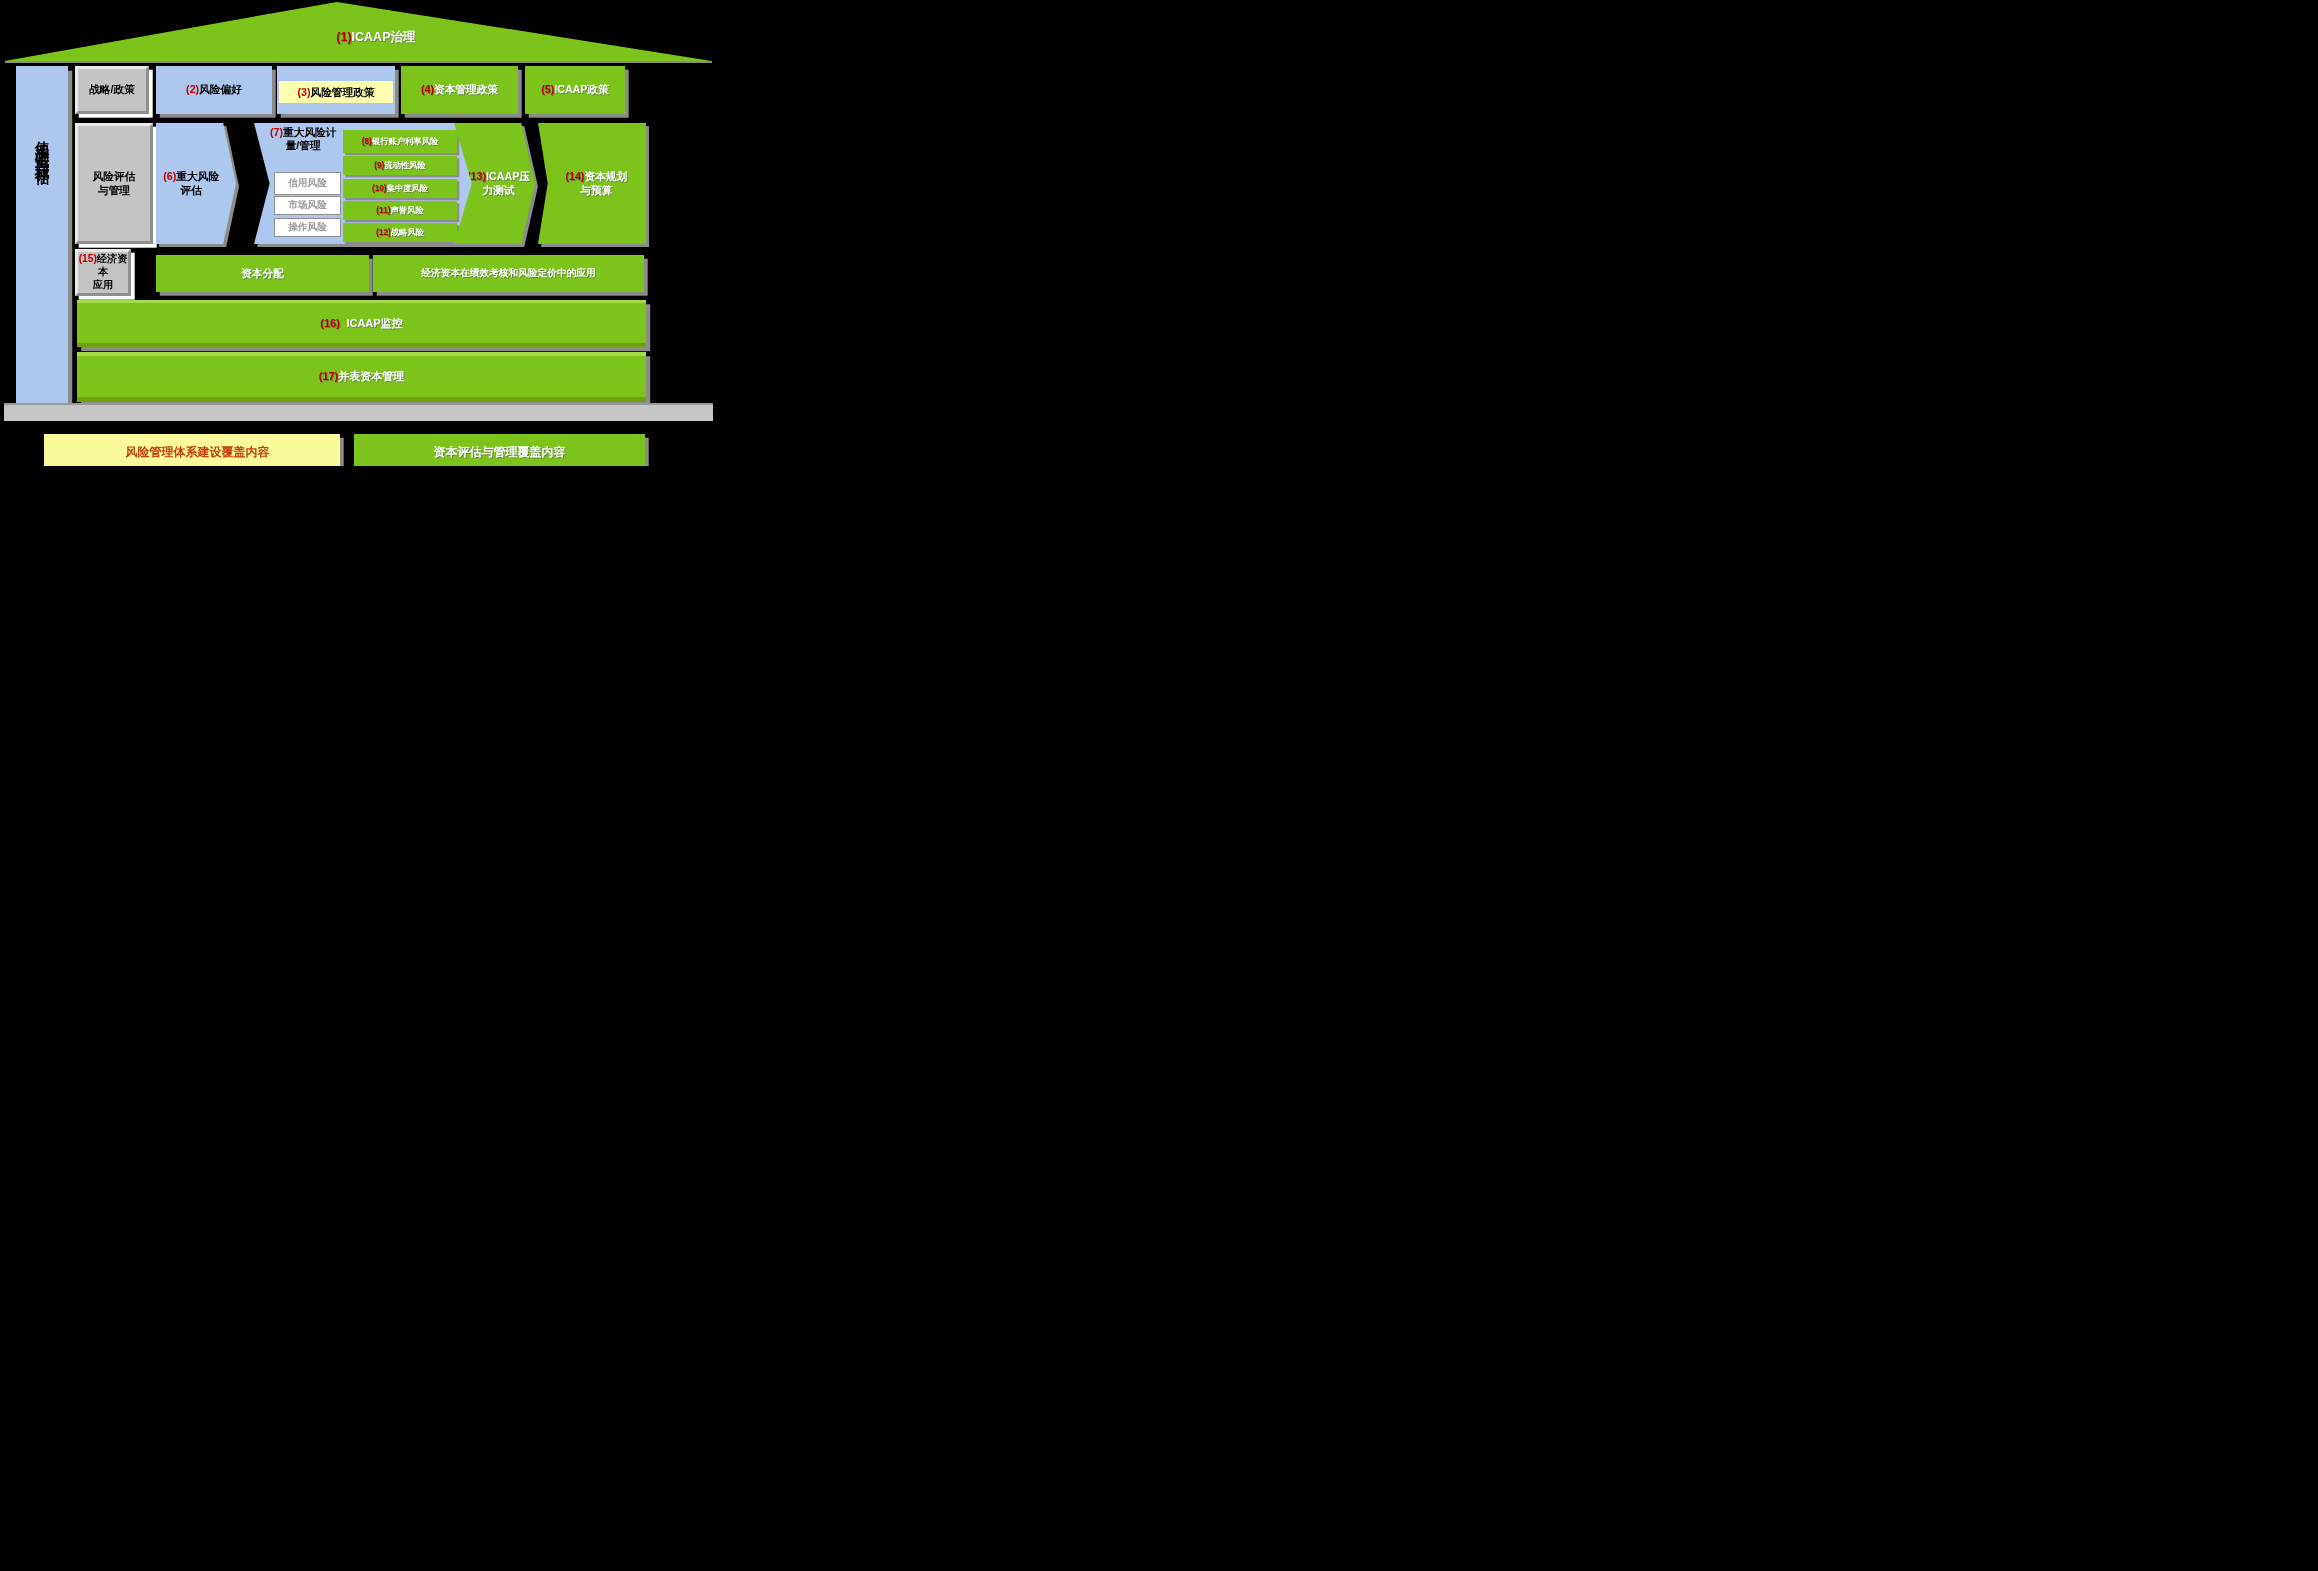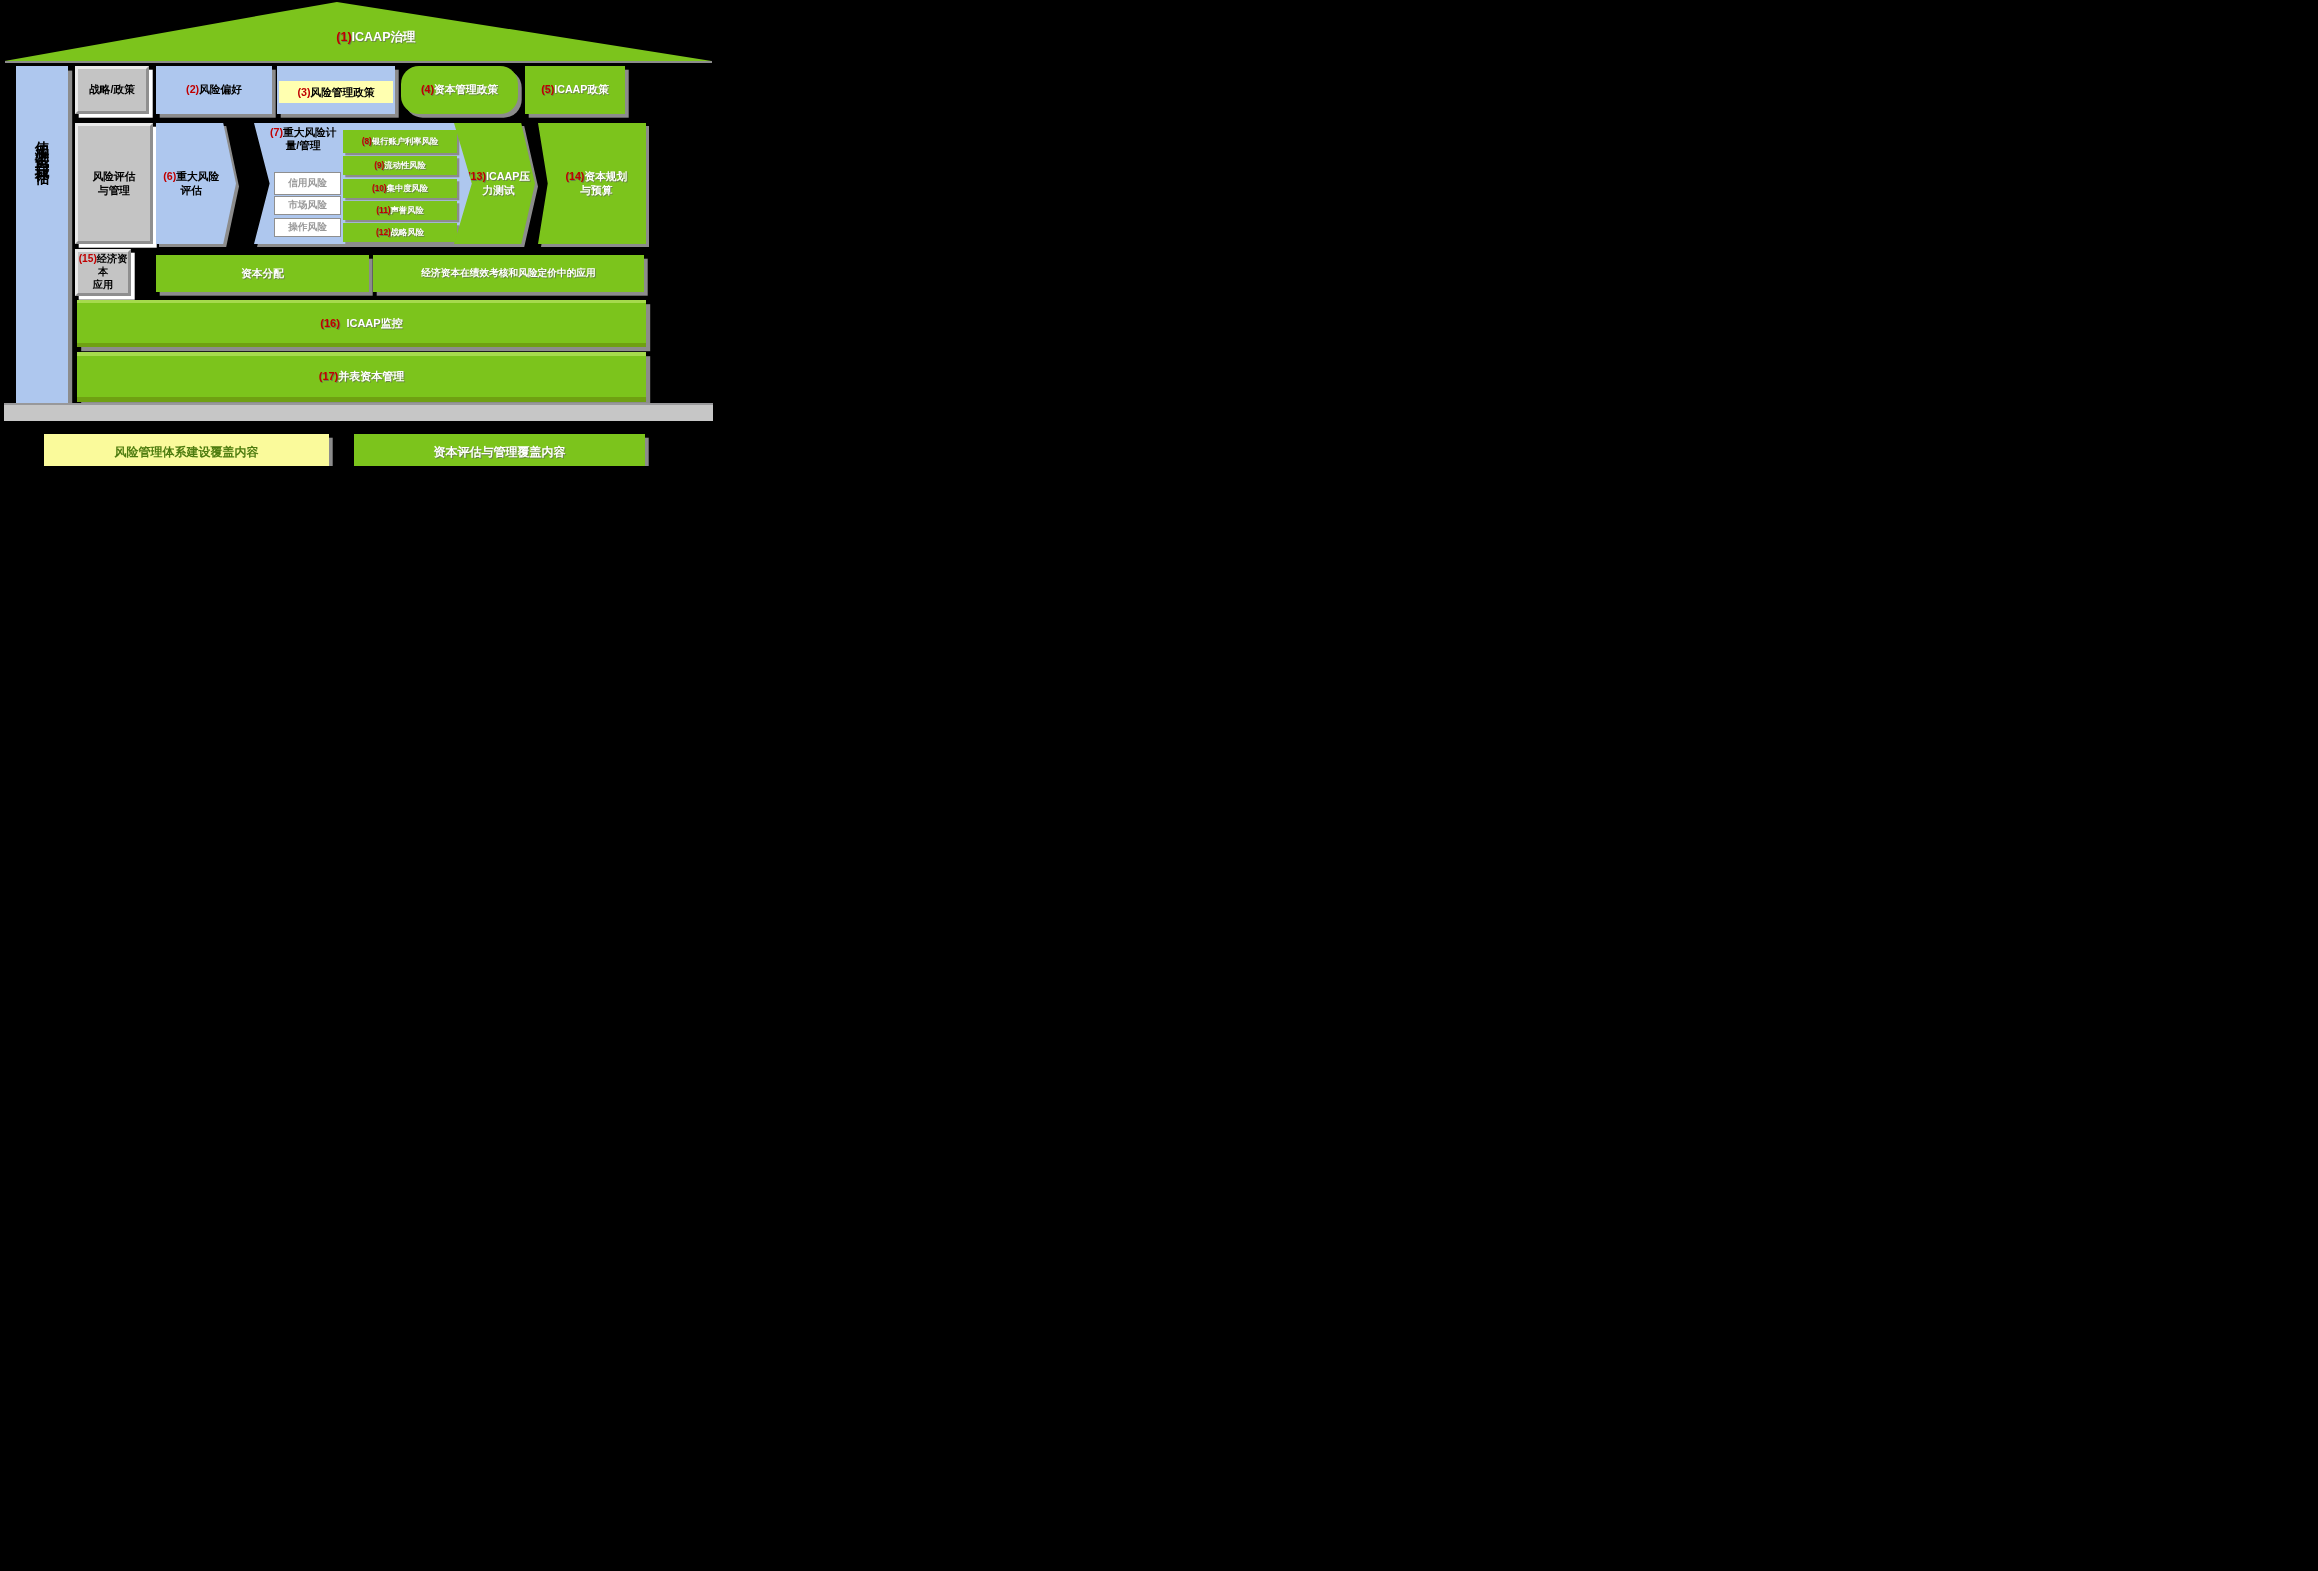--- a/index.html
+++ b/index.html
@@ -30,21 +30,21 @@
   .gray3d{background:#C4C4C4;border:3.2px solid;border-color:#E9E9E9 #8F8F8F #8F8F8F #E9E9E9;
           box-shadow:3.7px 3.7px 0 #FFFFFF;color:#000;box-sizing:border-box;}
   .fs23{font-size:10.7px;line-height:1.25;}
   
   .r1{top:66px;height:48px;}
   .b-strategy{left:75px;width:74px;}
   .b-appetite{left:156px;width:116px;}
   .b-riskpolicy{left:277px;width:118px;background:#AEC7EE;box-shadow:3.7px 3.7px 0 #8C8C8C;}
   .yellow-band{position:absolute;left:1.9px;right:1.9px;top:32%;height:46%;background:#FFFFB0;
                display:flex;align-items:center;justify-content:center;color:#000;}
-  .b-cappolicy{left:401px;width:117px;border-radius:18px;}
+  .b-cappolicy{left:401px;width:117px;}
   .b-icaappolicy{left:525px;width:100px;}
   
   .r2{top:123px;height:121px;}
   .b-assess{left:75px;width:78px;height:121px;}
   .shadow-wrap{position:absolute;filter:drop-shadow(3.2px 3.2px 0 #8C8C8C);}
   .chev{width:100%;height:100%;position:relative;}
   .w6{left:156px;top:123px;width:80px;height:121px;}
   .c6{background:#AEC7EE;clip-path:polygon(0 0,84% 0,100% 50%,84% 100%,0 100%);
       display:flex;align-items:center;justify-content:center;text-align:center;color:#000;padding-right:12%;box-sizing:border-box;}
   .w7{left:254px;top:123px;width:223px;height:121px;}
@@ -67,21 +67,21 @@
   .b-app{left:373px;top:255px;width:271px;height:37px;font-size:9.7px;white-space:nowrap;}
   
   .bar{left:77px;width:569px;background:#7CC41C;box-shadow:4.2px 4.2px 0 #8C8C8C;color:#fff;
        border-style:solid;border-color:#A6DA4D #7CC41C #6FA012 #7CC41C;box-sizing:border-box;font-size:11px;}
   .b-monitor{top:300px;height:47px;border-width:3.2px 0 4.2px 0;}
   .b-consol{top:352px;height:50px;border-width:4.2px 0 5.6px 0;}
   .bar .lbl{margin-left:6.5px;}
   
   .floor{left:3.7px;top:403px;width:709px;height:17.6px;background:#C6C6C6;border-top:2.3px solid #98989A;box-sizing:border-box;}
   .legend{top:434px;height:36px;font-size:12px;}
-  .legend-yellow{left:44px;width:285px;background:#FAFA9B;box-shadow:3.7px 3.7px 0 #8C8C8C;color:#4d7c0f;}
+  .legend-yellow{left:44px;width:285px;background:#FAFA9B;box-shadow:3.7px 3.7px 0 #8C8C8C;color:#c2410c;padding-left:11px;}
   .legend-green{left:354px;width:291px;background:#7CC41C;box-shadow:3.7px 3.7px 0 #8C8C8C;color:#fff;}
 </style>
 </head>
 <body>
 
 <div id="stage">
 
   <div class="abs roof">
     <div class="roof-tri"></div>
   </div>

